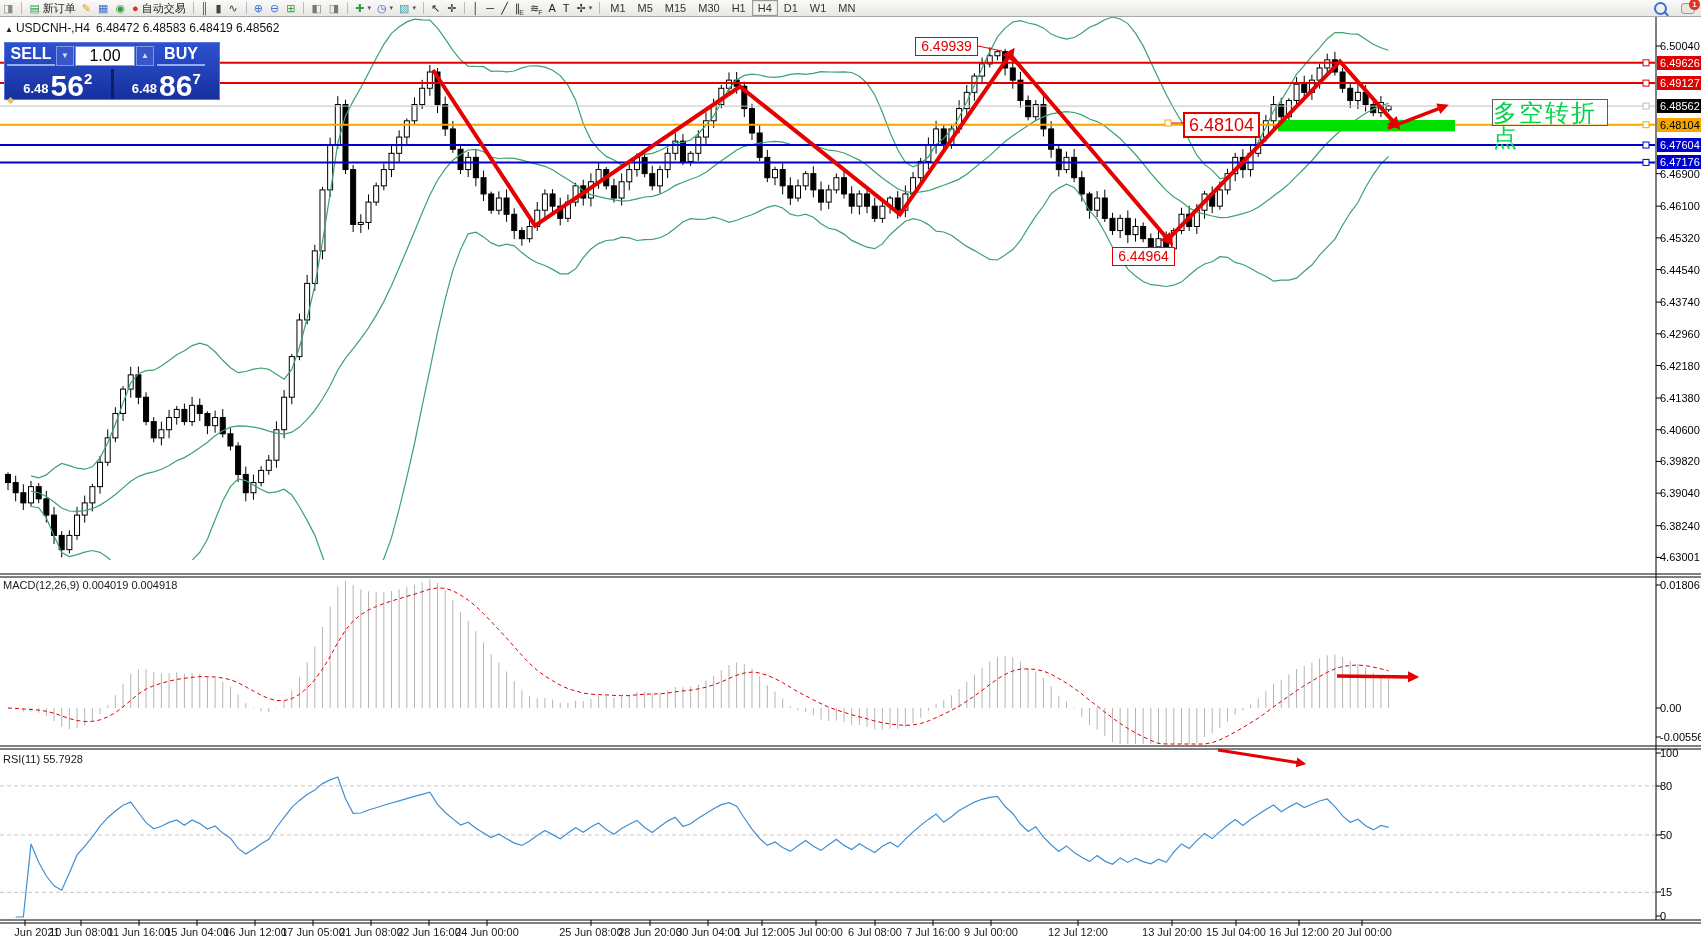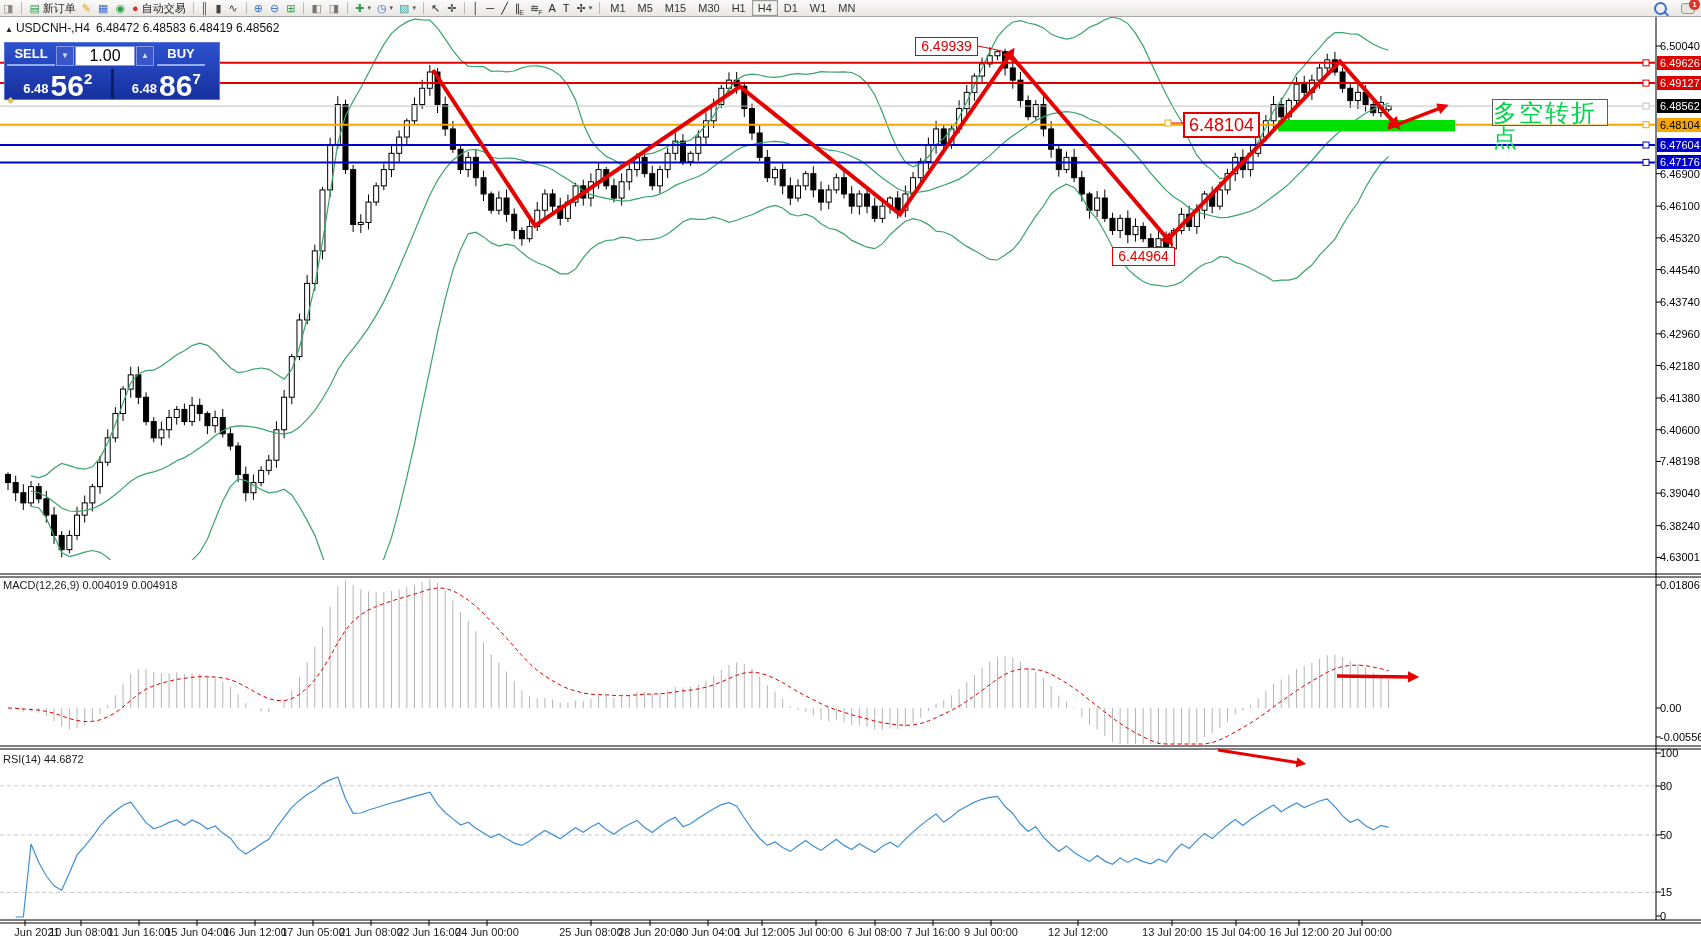--- a/index.html
+++ b/index.html
@@ -24,21 +24,21 @@
     background:#e03222;color:#fff;font-size:8px;line-height:11px;text-align:center;font-weight:700;}
   
   #chart-svg{position:absolute;left:0;top:0;z-index:1;}
   #symbol-line{position:absolute;left:5px;top:21px;font-size:12px;color:#111;z-index:10;}
   #symbol-line .arr{font-size:8px;color:#222;margin-right:3px;}
   #symbol-line .ohlc{margin-left:6px;}
   
   #trade-panel{position:absolute;left:4px;top:42px;width:214px;height:56px;z-index:20;
     background:linear-gradient(#2d52cf,#16309e);border:1px solid #5a74d8;color:#fff;}
   .tp-row1{display:flex;align-items:center;height:24px;padding:1px 2px 0 2px;}
-  .tp-btn{font-size:13px;font-weight:700;text-align:center;border-bottom:2px solid #93aef2;
+  .tp-btn{font-size:16px;font-weight:700;text-align:center;border-bottom:2px solid #93aef2;
     height:18px;line-height:16px;cursor:pointer;}
   .tp-btn.sell{width:48px;}
   .tp-btn.buy{width:48px;margin-left:2px;}
   .tp-spin{width:16px;height:18px;background:#3a57c9;border:1px solid #8096e2;color:#d4e0ff;
     font-size:8px;line-height:17px;text-align:center;margin:0 1px;cursor:pointer;}
   .tp-input{width:58px;height:18px;border:1px solid #8096e2;font-size:16px;text-align:center;
     font-family:"Liberation Sans",sans-serif;padding:0;background:#fff;color:#000;}
   .tp-row2{display:flex;height:30px;margin-top:1px;justify-content:space-between;}
   .tp-price{flex:1;display:flex;align-items:flex-end;justify-content:center;cursor:pointer;}
   .tp-div{width:3px;background:#0c1f66;}
@@ -866,40 +866,40 @@
     </div>
     <div class="tp-diamond"></div>
   </div>
 
   <div id="ann-high" class="ann-box">6.49939</div>
   <div id="ann-mid" class="ann-box">6.48104</div>
   <div id="ann-low" class="ann-box">6.44964</div>
   <div id="ann-signal">多空转折点</div>
 
   <div class="ind-label" style="top:579px;">MACD(12,26,9) 0.004019 0.004918</div>
-  <div class="ind-label" style="top:753px;">RSI(14) 44.6872</div>
+  <div class="ind-label" style="top:753px;">RSI(11) 55.7928</div>
 
   <div id="price-axis">
       <div class="ax-lab ax-hl" style="top: 55.8291px; background: rgb(224, 0, 0); color: rgb(255, 255, 255);">6.49626</div>
       <div class="ax-lab ax-hl" style="top: 76.1134px; background: rgb(224, 0, 0); color: rgb(255, 255, 255);">6.49127</div>
       <div class="ax-lab ax-hl" style="top: 99.0807px; background: rgb(0, 0, 0); color: rgb(255, 255, 255);">6.48562</div>
       <div class="ax-lab ax-hl" style="top: 117.698px; background: rgb(247, 166, 0); color: rgb(0, 0, 0);">6.48104</div>
       <div class="ax-lab ax-hl" style="top: 138.023px; background: rgb(0, 0, 204); color: rgb(255, 255, 255);">6.47604</div>
       <div class="ax-lab ax-hl" style="top: 155.422px; background: rgb(0, 0, 204); color: rgb(255, 255, 255);">6.47176</div>
       <div class="ax-lab" style="top: 39px;">6.50040</div>
       <div class="ax-lab" style="top: 166.641px;">6.46900</div>
       <div class="ax-lab" style="top: 199.161px;">6.46100</div>
       <div class="ax-lab" style="top: 230.868px;">6.45320</div>
       <div class="ax-lab" style="top: 262.575px;">6.44540</div>
       <div class="ax-lab" style="top: 295.095px;">6.43740</div>
       <div class="ax-lab" style="top: 326.802px;">6.42960</div>
       <div class="ax-lab" style="top: 358.509px;">6.42180</div>
       <div class="ax-lab" style="top: 391.029px;">6.41380</div>
       <div class="ax-lab" style="top: 422.736px;">6.40600</div>
-      <div class="ax-lab" style="top: 454.443px;">7.48198</div>
+      <div class="ax-lab" style="top: 454.443px;">6.39820</div>
       <div class="ax-lab" style="top: 486.15px;">6.39040</div>
       <div class="ax-lab" style="top: 518.67px;">6.38240</div>
       <div class="ax-lab" style="top: 550.377px;">4.63001</div>
       <div class="ax-lab" style="top: 578px;">0.01806</div>
       <div class="ax-lab" style="top: 701px;">0.00</div>
       <div class="ax-lab" style="top: 730px;">-0.005568</div>
       <div class="ax-lab" style="top: 746px;">100</div>
       <div class="ax-lab" style="top: 779px;">80</div>
       <div class="ax-lab" style="top: 828px;">50</div>
       <div class="ax-lab" style="top: 885px;">15</div>

